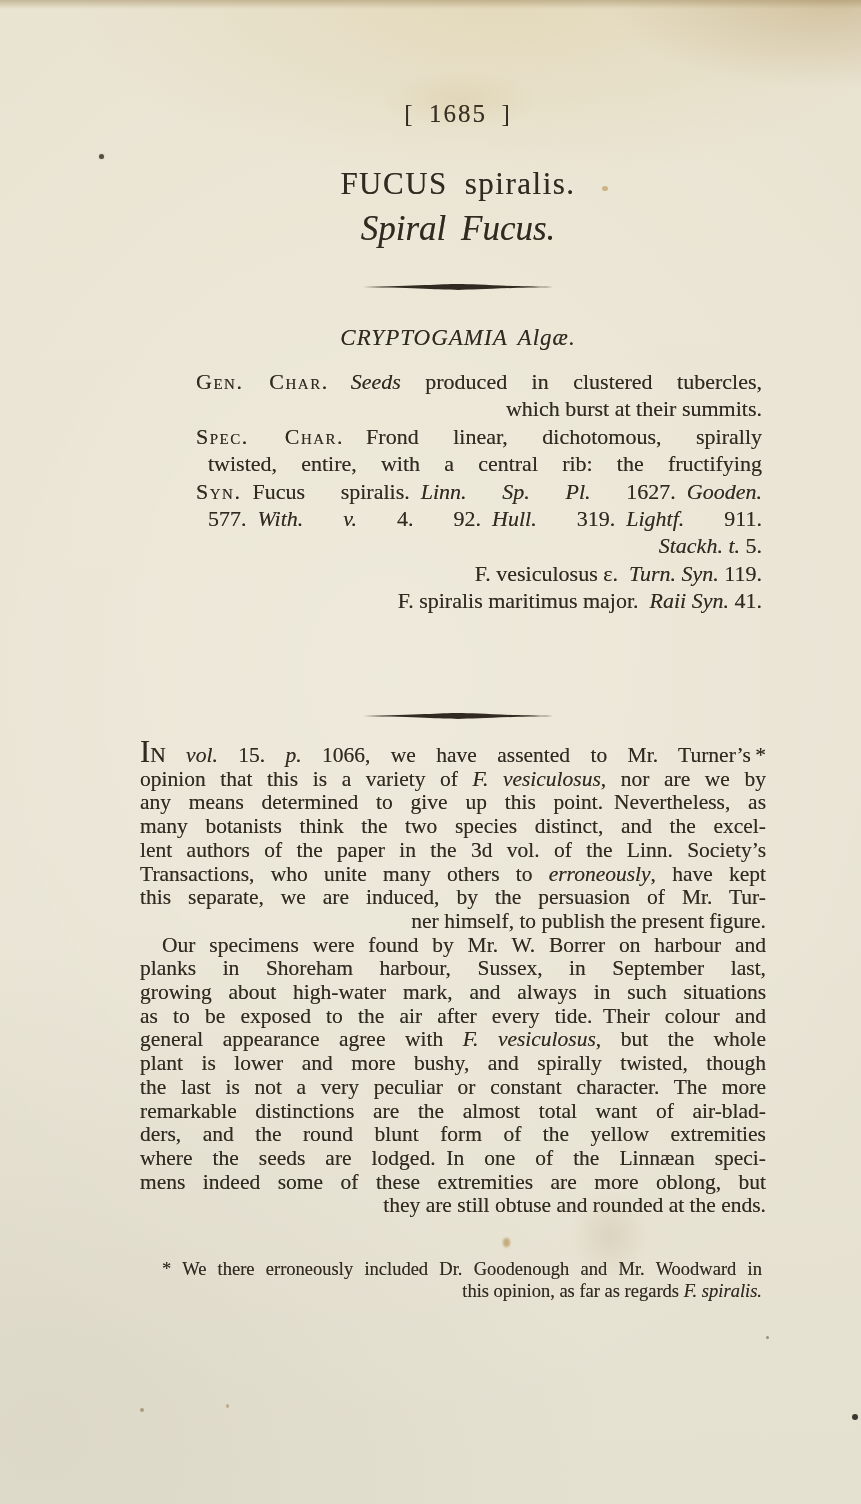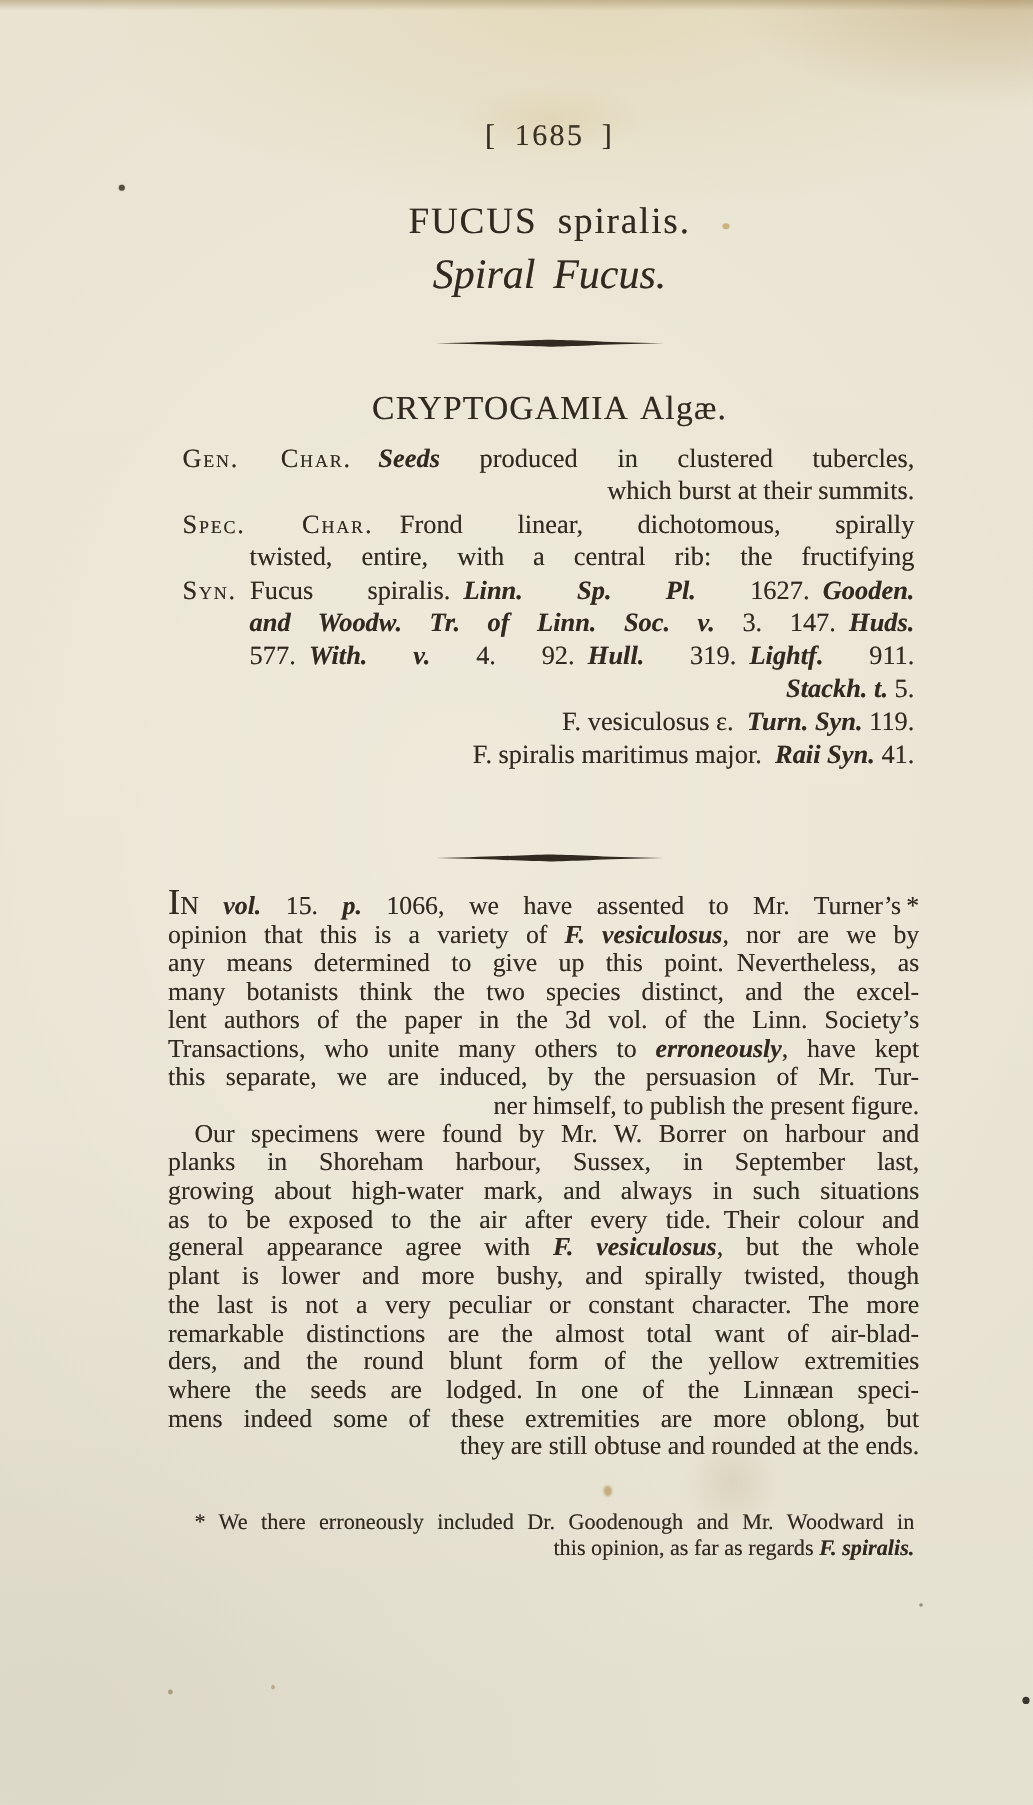--- a/index.html
+++ b/index.html
@@ -16,41 +16,41 @@
       radial-gradient(ellipse 800px 700px at 5% 95%, rgba(140,135,110,0.10), rgba(140,135,110,0) 70%),
       linear-gradient(178deg,#e9e4d2,#e8e3d3 55%,#e5e1d1);
   }
   .col{position:absolute;left:136px;width:626px;}
   .centered{text-align:center;transform:translateX(9px);}
   .ink{text-shadow:0 0 0.5px rgba(48,42,33,0.55);}
 
   #page-number{top:100px;font-size:25px;letter-spacing:2px;}
   #title-latin{top:166px;font-size:31px;letter-spacing:1.5px;word-spacing:5px;}
   #title-common{top:209px;font-size:35px;font-style:italic;word-spacing:6px;}
-  #taxonomy-heading{top:325px;font-size:28px;letter-spacing:1px;word-spacing:4px;}
+  #taxonomy-heading{top:325px;font-size:23px;font-style:italic;letter-spacing:1px;word-spacing:4px;}
 
   .rule-wrap{position:absolute;left:136px;width:626px;text-align:center;}
   #rule-1{top:277px;}
   #rule-2{top:706px;}
   .rule-wrap svg{display:inline-block;transform:translateX(9px);}
 
   #char-block{top:368px;line-height:27.4px;font-size:22px;}
   #body-block{top:741px;line-height:23.7px;font-size:21.5px;padding-left:4px;}
   #footnote-block{top:1258px;line-height:22px;font-size:18.5px;}
 
   .tline{text-align:right;white-space:nowrap;}
   .tline.just{white-space:normal;text-align:justify;text-align-last:justify;}
   .ind0{padding-left:16px;}
   .ind1{padding-left:72px;}
   .ind2{padding-left:48px;}
   .pind{padding-left:22px;}
   .fnind{text-indent:26px;}
   .s-r{font-style:normal;font-family:Liberation Serif, serif;}
-  .s-i{font-style:italic;font-weight:bold;}
-  .s-sc{font-variant:small-caps;letter-spacing:1.5px;}
+  .s-i{font-style:italic;}
+  .s-sc{font-variant:small-caps;letter-spacing:1.5px;margin-left:44px;}
   .s-bi{font-size:1.42em;}
 
   .speck{position:absolute;border-radius:50%;}
   #speck-1{left:99px;top:154px;width:5px;height:5px;background:rgba(58,50,40,0.85);box-shadow:0 0 1px rgba(58,50,40,0.6);}
   #speck-2{left:852px;top:1414px;width:6px;height:6px;background:rgba(40,36,30,0.9);}
   #speck-3{left:503px;top:1238px;width:7px;height:9px;background:rgba(170,125,55,0.55);filter:blur(1px);}
   #speck-4{left:602px;top:186px;width:6px;height:5px;background:rgba(175,125,50,0.5);filter:blur(0.5px);}
   #speck-5{left:766px;top:1336px;width:3px;height:3px;background:rgba(90,75,55,0.55);}
   #speck-6{left:140px;top:1408px;width:4px;height:4px;background:rgba(120,95,60,0.5);filter:blur(0.5px);}
   #speck-7{left:226px;top:1404px;width:3px;height:4px;background:rgba(140,110,70,0.45);}
@@ -73,21 +73,20 @@
 </div>
 
 <div class="col centered ink" id="taxonomy-heading">CRYPTOGAMIA Algæ.</div>
 
 <div class="col ink" id="char-block">
     <div class="tline just ind0"><span class="s-sc">Gen. Char.</span><span class="s-r"> </span><span class="s-i">Seeds</span><span class="s-r"> produced in clustered tubercles,</span></div>
     <div class="tline ind1"><span class="s-r">which burst at their summits.</span></div>
     <div class="tline just ind0"><span class="s-sc">Spec. Char.</span><span class="s-r"> Frond linear, dichotomous, spirally</span></div>
     <div class="tline just ind1"><span class="s-r">twisted, entire, with a central rib: the fructifying</span></div>
     <div class="tline just ind0"><span class="s-sc">Syn.</span><span class="s-r"> Fucus spiralis. </span><span class="s-i">Linn. Sp. Pl.</span><span class="s-r"> 1627. </span><span class="s-i">Gooden.</span></div>
-    <div class="tline just ind1"><span class="s-i">and Woodw. Tr. of Linn. Soc. v.</span><span class="s-r"> 3. 147. </span><span class="s-i">Huds.</span></div>
     <div class="tline just ind1"><span class="s-r">577. </span><span class="s-i">With. v.</span><span class="s-r"> 4. 92. </span><span class="s-i">Hull.</span><span class="s-r"> 319. </span><span class="s-i">Lightf.</span><span class="s-r"> 911.</span></div>
     <div class="tline ind1"><span class="s-i">Stackh. t.</span><span class="s-r"> 5.</span></div>
     <div class="tline ind2"><span class="s-r">F. vesiculosus ε. </span><span class="s-i">Turn. Syn.</span><span class="s-r"> 119.</span></div>
     <div class="tline ind2"><span class="s-r">F. spiralis maritimus major. </span><span class="s-i">Raii Syn.</span><span class="s-r"> 41.</span></div>
   </div>
 
 <div class="rule-wrap" id="rule-2">
   <svg width="190" height="8" viewBox="0 0 190 8">
     <path fill="#302a21" d="M0,4 C55,3 78,1.2 95,1.1 C112,1.2 135,3 190,4 C135,5 112,6.8 95,6.9 C78,6.8 55,5 0,4 Z"></path>
   </svg>

